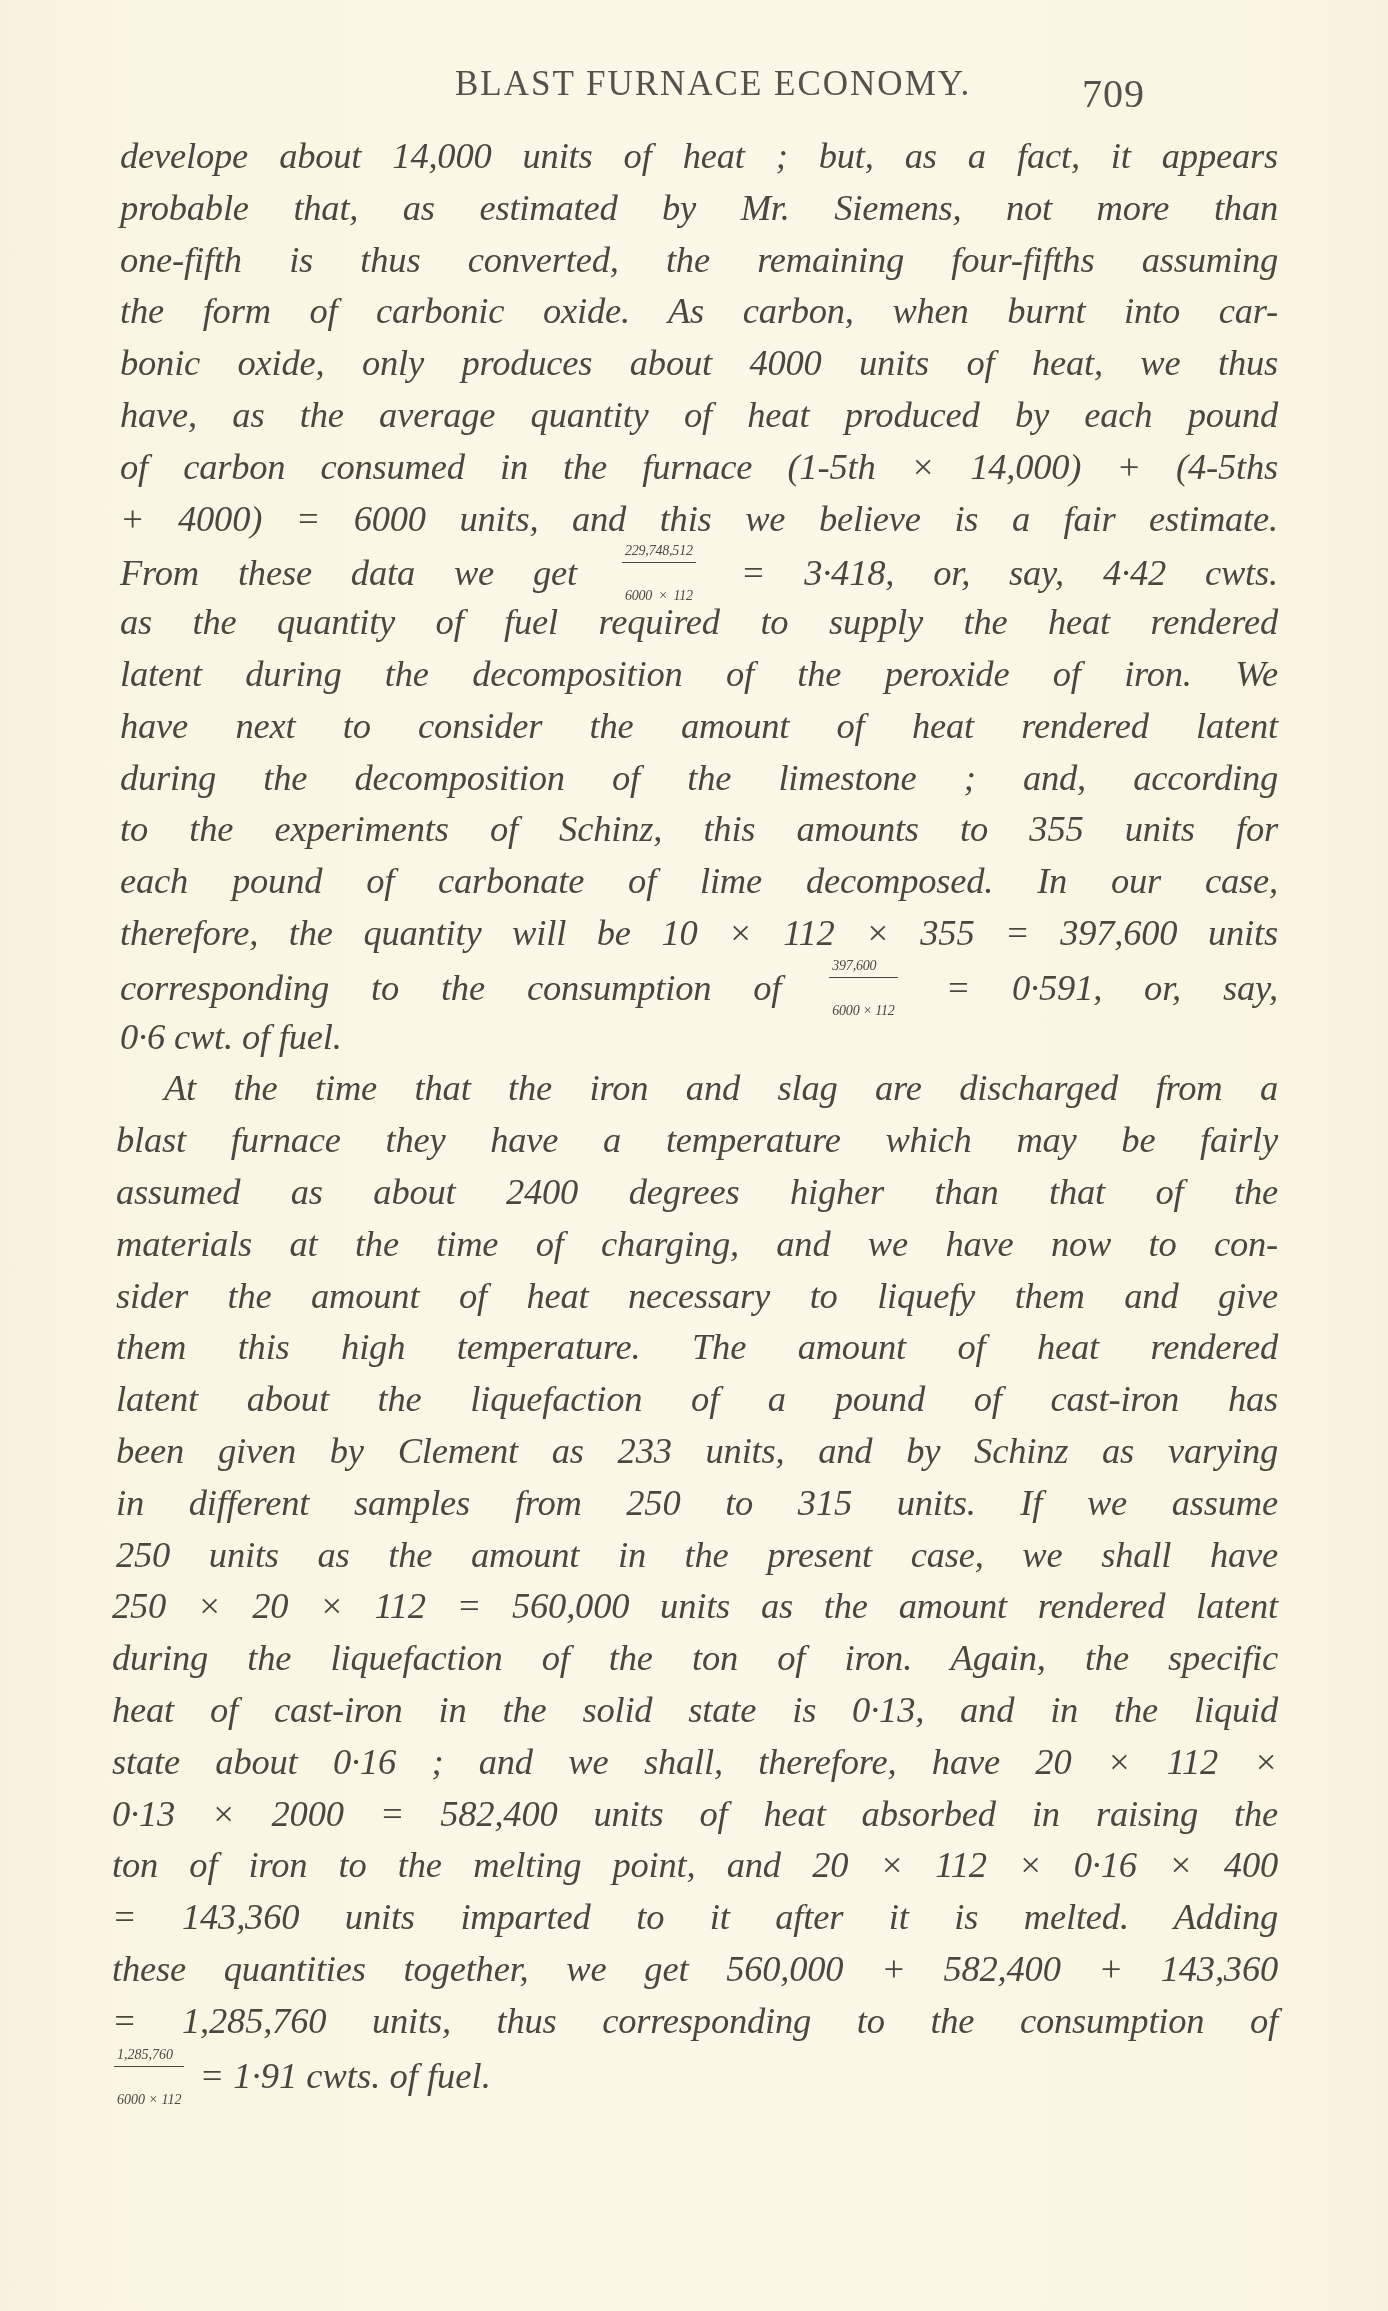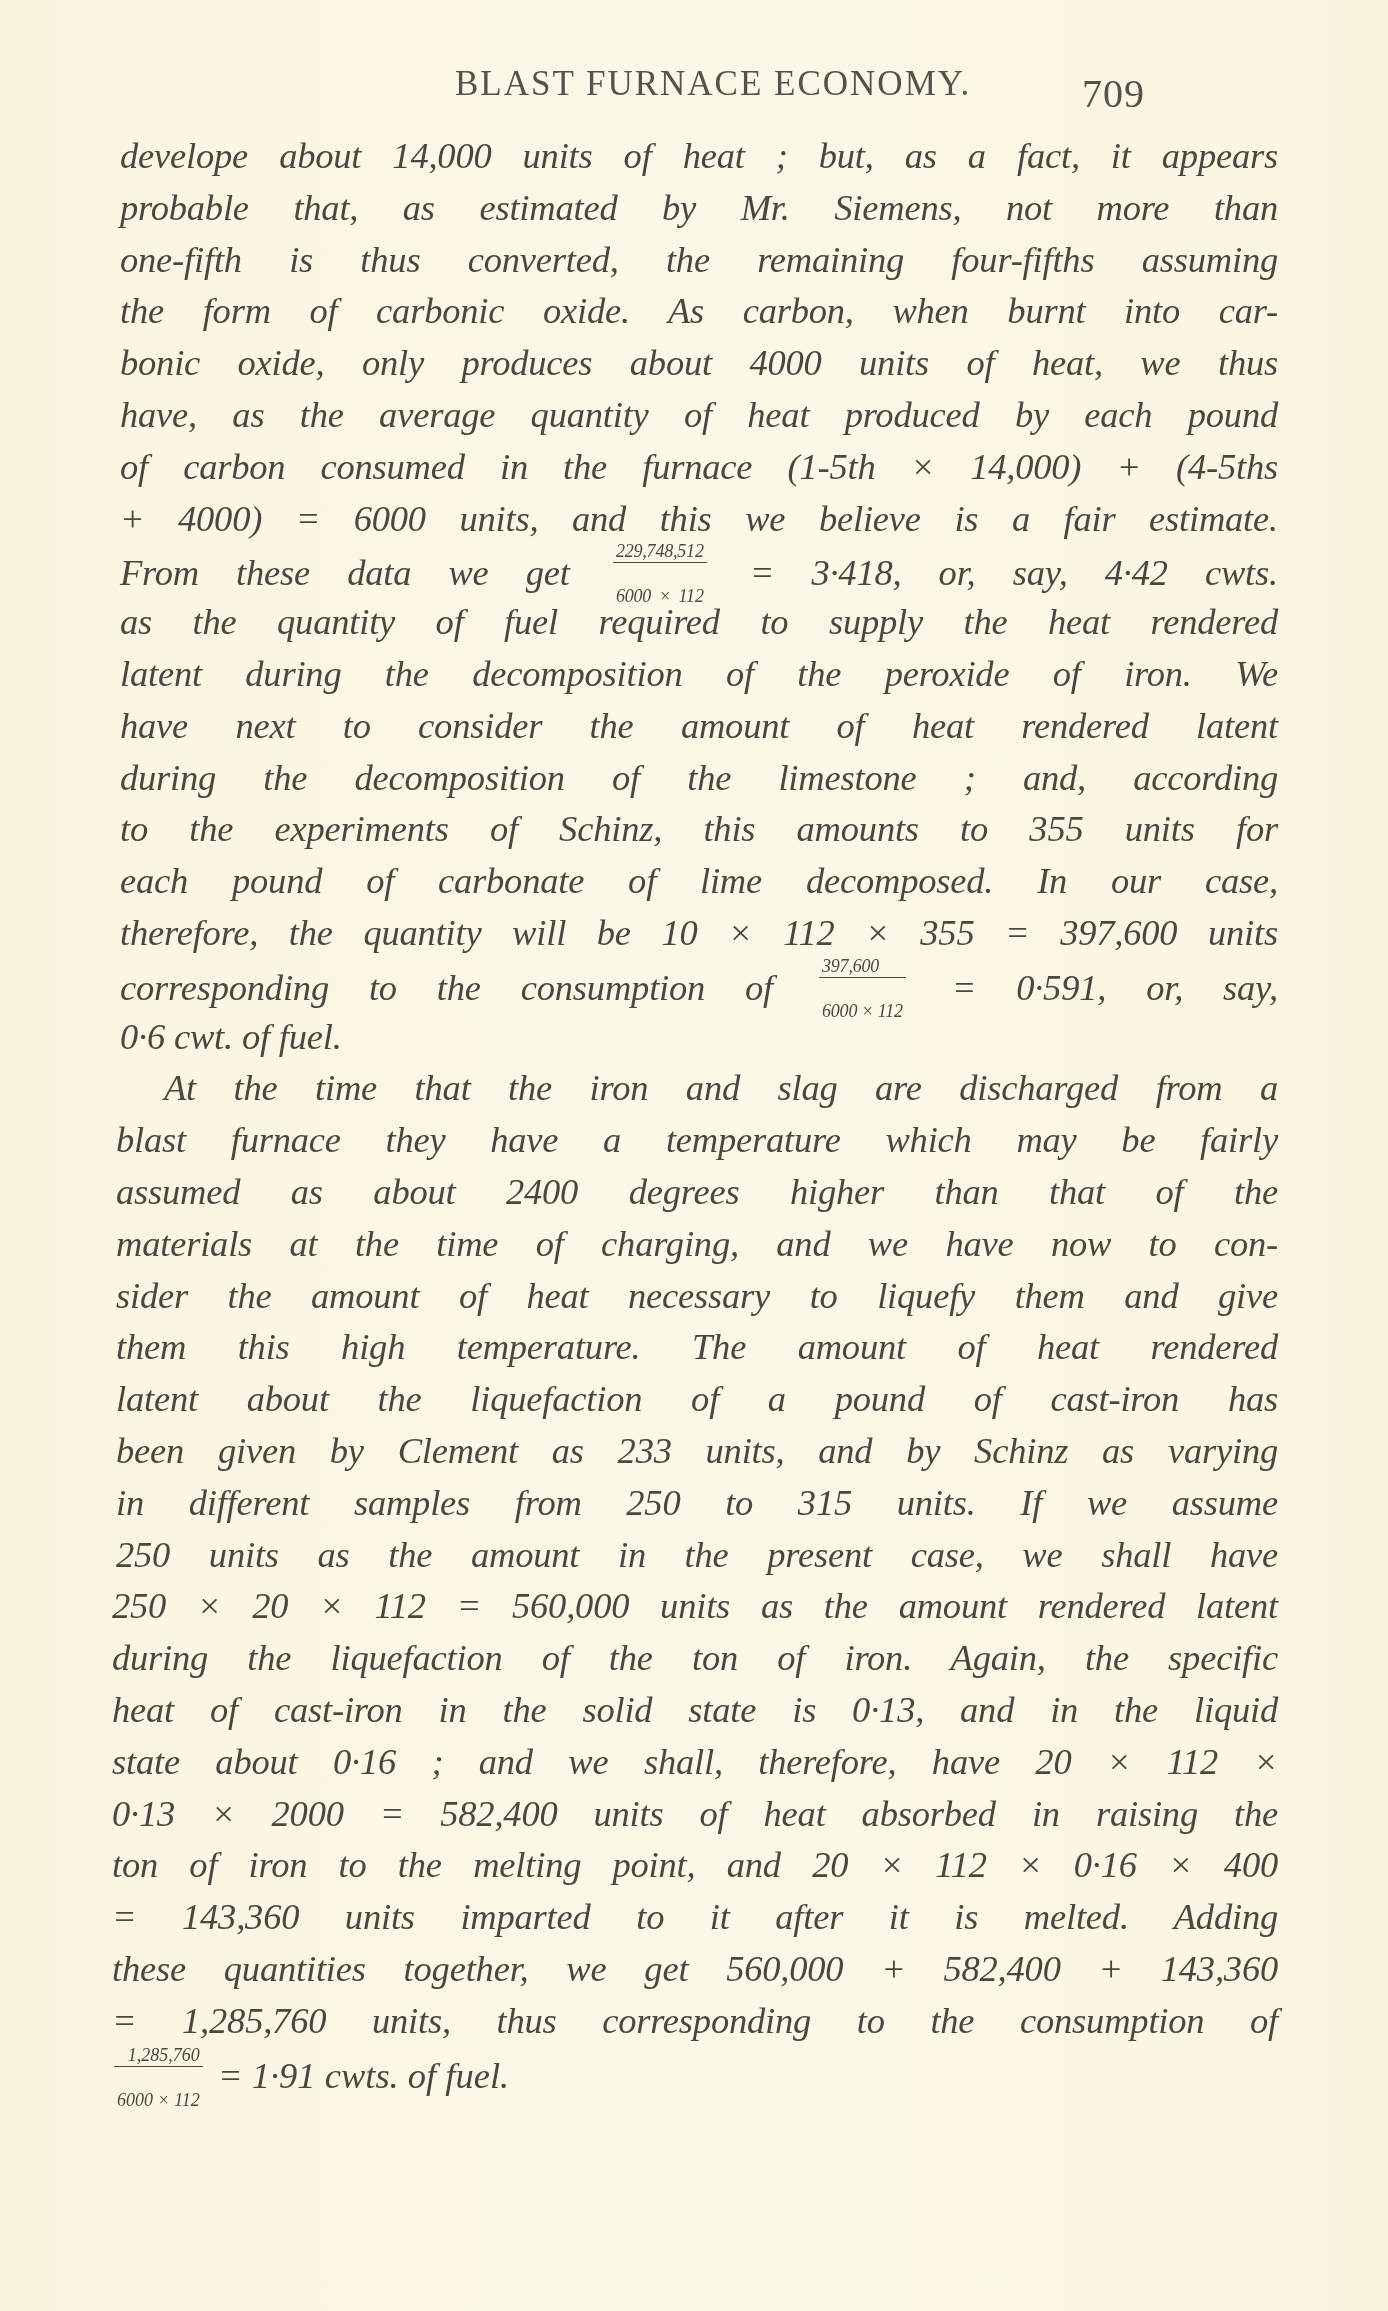--- a/index.html
+++ b/index.html
@@ -66,22 +66,22 @@
     text-align-last: left;
   }
   .line.indent {
     padding-left: 44px;
   }
   .line.shift-l { margin-left: -4px; }
   .line.shift-l2 { margin-left: -8px; }
   .frac {
     display: inline-block;
     vertical-align: middle;
-    text-align: right;
-    font-size: 18px;
+    text-align: left;
+    font-size: 14px;
     line-height: 20px;
     margin: 0 6px;
     position: relative;
     top: -3px;
   }
   .frac .num {
     display: block;
     padding: 0 3px 1px;
     border-bottom: 1.5px solid #4a4740;
   }

